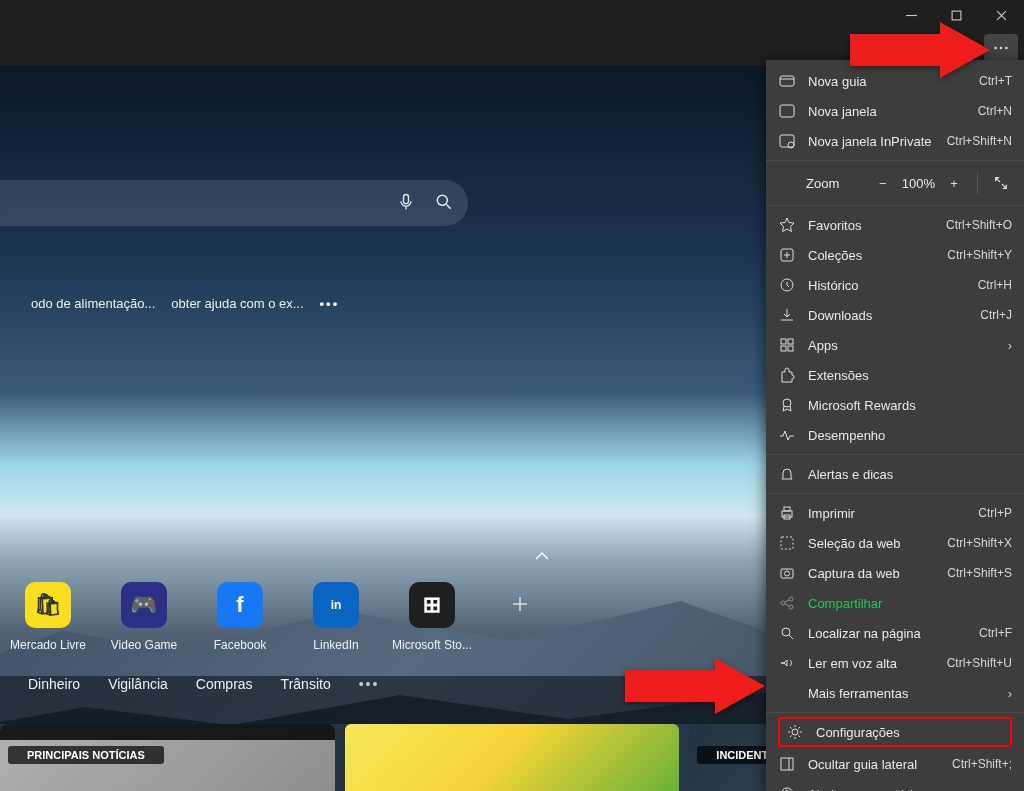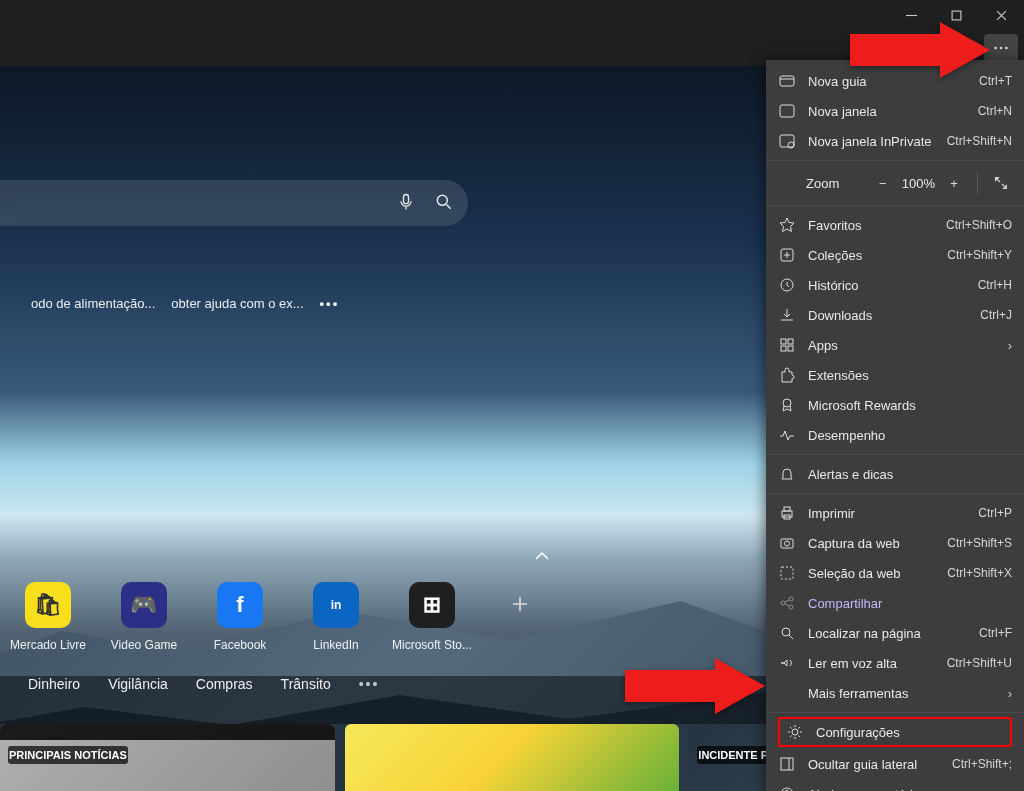--- a/index.html
+++ b/index.html
@@ -28,31 +28,31 @@
 .add-tile { position:absolute; top:528px; left:510px; width:20px; height:20px; color: rgba(255,255,255,0.7);}
 .navbar { position:absolute; top:610px; left:0; right:0; height:48px; background: rgba(10,15,20,0.55); display:flex; align-items:flex-start; gap:28px; padding-left:28px; color:#eee; font-size:14px; }
 .navbar .spacer { flex:1; }
 .navbar .dots { letter-spacing:2px; opacity:.8;}
 .navbar .chip { display:flex; align-items:center; gap:8px; padding:6px 14px; border-radius:18px; }
 .navbar .chip.outline { border:1px solid rgba(255,255,255,0.35); }
 .cards { position:absolute; top:658px; left:0; right:0; height:140px; display:flex; gap:10px; }
 .card { flex: 1; background:#f2f2f2; color:#1b1b1b; border-radius:6px; overflow:hidden; position:relative; display:flex; }
 .card .img { flex:1; background:#888; }
 .card .thick-black { position:absolute; left:0; top:0; height:16px; width:100%; background: rgba(0,0,0,0.85);}
-.card .badge { position:absolute; top:22px; left:8px; background: rgba(0,0,0,0.7); color:#fff; font-size:11px; font-weight:bold; padding:3px 1px; border-radius:3px;}
+.card .badge { position:absolute; top:22px; left:8px; background: rgba(0,0,0,0.7); color:#fff; font-size:11px; font-weight:bold; padding:3px 19px; border-radius:3px;}
 .card.second .img { background: linear-gradient(135deg, #f6e85a 0%, #f7d336 40%, #37a53a 100%); }
 .card.third .img { background: linear-gradient(135deg, #243341 0%, #3f5668 100%); }
 .card.first .img { background: linear-gradient(135deg, #b0b0b0 0%, #888 100%); }
 
 .menu { position:absolute; top:60px; right:0; width: 258px; background:#3d3d3d; color:#e8e8e8; padding:6px 0 8px; font-size:13px; box-shadow: -2px 0 12px rgba(0,0,0,.5); z-index:50;}
 .menu .row { display:flex; align-items:center; height:30px; padding: 0 12px; gap:12px;justify-content:space-between; }
 .menu .row .ic { width:18px; height:18px; display:flex; align-items:center; justify-content:center; color:#ddd;}
 .menu .row .lbl { flex:1; white-space:nowrap; overflow:hidden; text-overflow:ellipsis;}
 .menu .row .sc { font-size:12px; color:#d6d6d6; }
-.menu .row.disabled { color:#c4b5fd; }
+.menu .row.disabled { color:#22c55e; }
 .menu .sep { height:1px; background: rgba(255,255,255,0.08); margin:4px 0; }
 .menu .zoomrow { display:flex; align-items:center; height:36px; padding:0 10px; gap:14px; justify-content: space-between;}
 .menu .zoomrow .zlbl { padding-left:30px;}
 .menu .zoomrow .zgroup { display:flex; align-items:center; gap:6px; }
 .menu .zoomrow .zbtn { width:26px; height:26px; display:flex; align-items:center; justify-content:center; color:#ddd; }
 .menu .zoomrow .zdivider { width:1px; height:22px; background: rgba(255,255,255,.15); margin:0 4px;}
 .menu .row.indent .lbl { padding-left: 30px; }
 .menu .row.boxed { border: 2px solid #f00; border-radius:2px; margin: 2px 12px; padding-left:6px;}
 .menu .row .chev { color:#ccc; }
 
@@ -344,35 +344,35 @@
           <rect x="6" y="3" width="6" height="4" stroke="#ddd"></rect>
           <rect x="6" y="11" width="6" height="4" stroke="#ddd"></rect>
         </svg>
       </span>
     <span class="lbl">Imprimir</span>
     <span class="sc">Ctrl+P</span>
   </div>
   <div class="row">
     <span class="ic">
         <svg viewBox="0 0 18 18" fill="none">
+          <rect x="3" y="3" width="12" height="12" rx="1" stroke="#ddd" stroke-dasharray="2 2"></rect>
+        </svg>
+      </span>
+    <span class="lbl">Seleção da web</span>
+    <span class="sc">Ctrl+Shift+X</span>
+  </div>
+  <div class="row">
+    <span class="ic">
+        <svg viewBox="0 0 18 18" fill="none">
           <rect x="3" y="5" width="12" height="9" rx="1" stroke="#ddd"></rect>
           <circle cx="9" cy="9.5" r="2.5" stroke="#ddd"></circle>
         </svg>
       </span>
     <span class="lbl">Captura da web</span>
     <span class="sc">Ctrl+Shift+S</span>
-  </div>
-  <div class="row">
-    <span class="ic">
-        <svg viewBox="0 0 18 18" fill="none">
-          <rect x="3" y="3" width="12" height="12" rx="1" stroke="#ddd" stroke-dasharray="2 2"></rect>
-        </svg>
-      </span>
-    <span class="lbl">Seleção da web</span>
-    <span class="sc">Ctrl+Shift+X</span>
   </div>
   <div class="row disabled">
     <span class="ic">
         <svg viewBox="0 0 18 18" fill="none">
           <circle cx="5" cy="9" r="2" stroke="#8a8a8a"></circle>
           <circle cx="13" cy="5" r="2" stroke="#8a8a8a"></circle>
           <circle cx="13" cy="13" r="2" stroke="#8a8a8a"></circle>
           <path d="M7 8l4-2M7 10l4 2" stroke="#8a8a8a"></path>
         </svg>
       </span>

